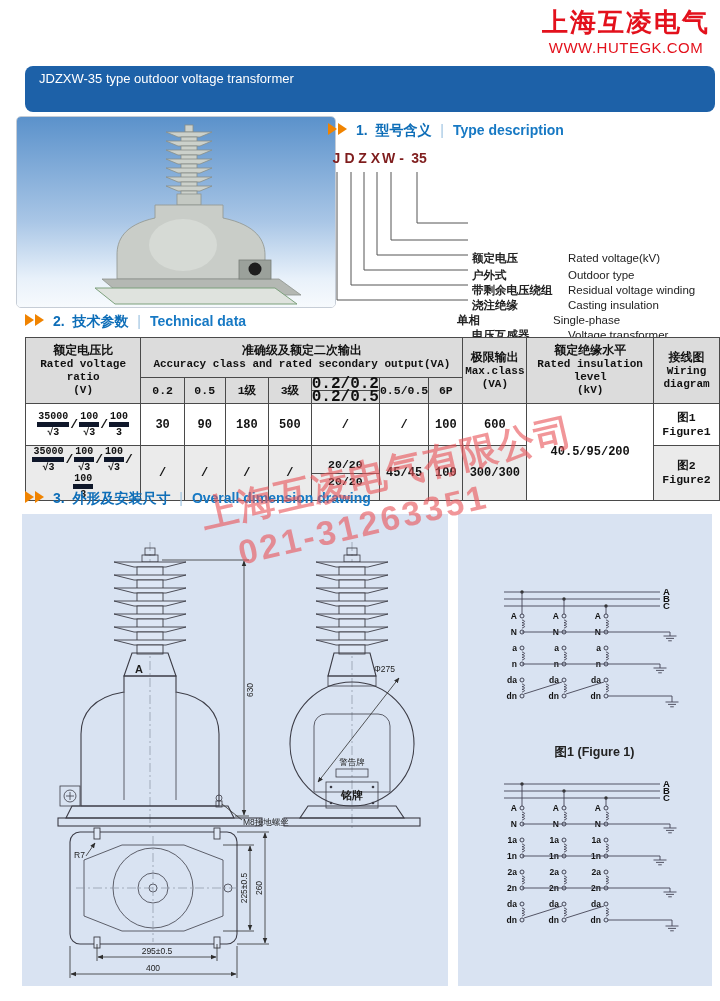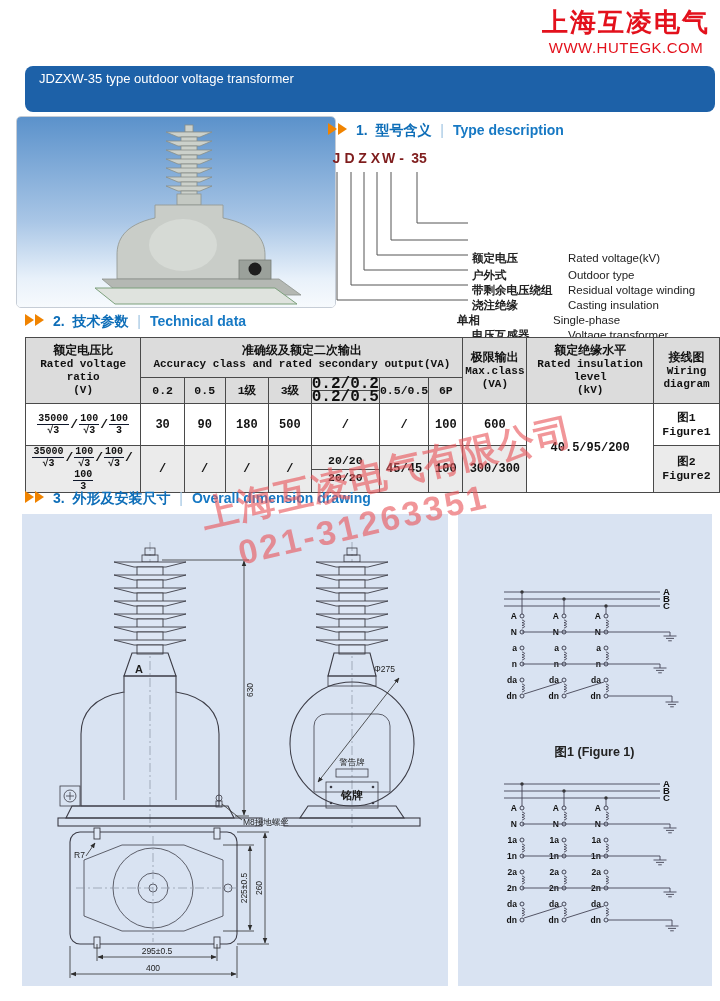--- a/index.html
+++ b/index.html
@@ -52,21 +52,21 @@
   .sub{font-size:11.5px;font-weight:bold;}
   .stack div{line-height:12px;font-size:16px;}
   .stack .s-top{border-bottom:1px solid #4a4a4a;}
   td.val{font-size:12px;font-weight:bold;}
   tr.r2 td{background:#ebebeb;}
   td.ins{background:#fff !important;font-size:12px;font-weight:bold;}
   td.wir{font-size:11.5px;font-weight:bold;line-height:14px;background:#fff !important;}
   tr.r2 td.wir{background:#ebebeb !important;}
   .frac{display:inline-flex;flex-direction:column;vertical-align:middle;font-size:10px;
         font-weight:bold;line-height:11px;}
-  .frac .num{border-bottom:1px solid #0f172a;padding:0 1px;}
+  .frac .num{border-bottom:5px solid #0f172a;padding:0 1px;}
   .fr-sep{font-size:13px;font-weight:bold;margin:0 1px;vertical-align:middle;}
   .fr-sep::before{content:"/";}
   .stk2 div{line-height:16px;font-size:11.5px;font-weight:bold;}
   .stk2 .s-top{border-bottom:1px solid #4a4a4a;}
 
   
   .panel{position:absolute;background:#d9e3f2;}
   .panel-left{left:22px;top:514px;width:426px;height:472px;}
   .panel-right{left:458px;top:514px;width:254px;height:472px;}
   .wfig{position:absolute;}

